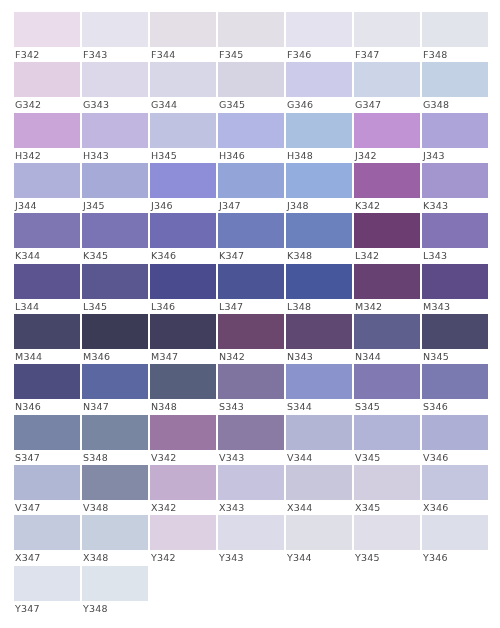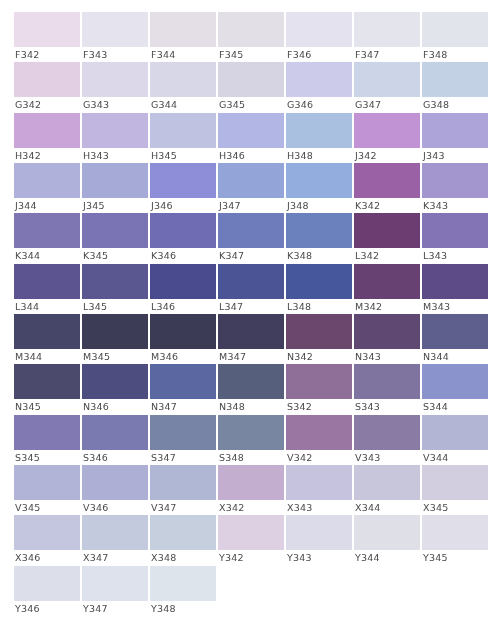--- a/index.html
+++ b/index.html
@@ -227,24 +227,20 @@
       </div>
       <div class="cell">
         <div class="swatch" style="background-color: rgb(92, 75, 134);"></div>
         <div class="label">M343</div>
       </div>
       <div class="cell">
         <div class="swatch" style="background-color: rgb(70, 70, 105);"></div>
         <div class="label">M344</div>
       </div>
       <div class="cell">
-        <div class="swatch" style="background-color: rgb(60, 60, 86);"></div>
-        <div class="label">M345</div>
-      </div>
-      <div class="cell">
         <div class="swatch" style="background-color: rgb(59, 59, 86);"></div>
         <div class="label">M346</div>
       </div>
       <div class="cell">
         <div class="swatch" style="background-color: rgb(64, 61, 93);"></div>
         <div class="label">M347</div>
       </div>
       <div class="cell">
         <div class="swatch" style="background-color: rgb(107, 71, 109);"></div>
         <div class="label">N342</div>
@@ -267,24 +263,20 @@
       </div>
       <div class="cell">
         <div class="swatch" style="background-color: rgb(90, 103, 161);"></div>
         <div class="label">N347</div>
       </div>
       <div class="cell">
         <div class="swatch" style="background-color: rgb(86, 95, 124);"></div>
         <div class="label">N348</div>
       </div>
       <div class="cell">
-        <div class="swatch" style="background-color: rgb(143, 110, 152);"></div>
-        <div class="label">S342</div>
-      </div>
-      <div class="cell">
         <div class="swatch" style="background-color: rgb(127, 116, 160);"></div>
         <div class="label">S343</div>
       </div>
       <div class="cell">
         <div class="swatch" style="background-color: rgb(139, 147, 204);"></div>
         <div class="label">S344</div>
       </div>
       <div class="cell">
         <div class="swatch" style="background-color: rgb(129, 121, 178);"></div>
         <div class="label">S345</div>
@@ -317,20 +309,24 @@
         <div class="swatch" style="background-color: rgb(177, 179, 215);"></div>
         <div class="label">V345</div>
       </div>
       <div class="cell">
         <div class="swatch" style="background-color: rgb(173, 176, 212);"></div>
         <div class="label">V346</div>
       </div>
       <div class="cell">
         <div class="swatch" style="background-color: rgb(176, 183, 212);"></div>
         <div class="label">V347</div>
+      </div>
+      <div class="cell">
+        <div class="swatch" style="background-color: rgb(130, 138, 166);"></div>
+        <div class="label">V348</div>
       </div>
       <div class="cell">
         <div class="swatch" style="background-color: rgb(195, 174, 208);"></div>
         <div class="label">X342</div>
       </div>
       <div class="cell">
         <div class="swatch" style="background-color: rgb(197, 195, 221);"></div>
         <div class="label">X343</div>
       </div>
       <div class="cell">

